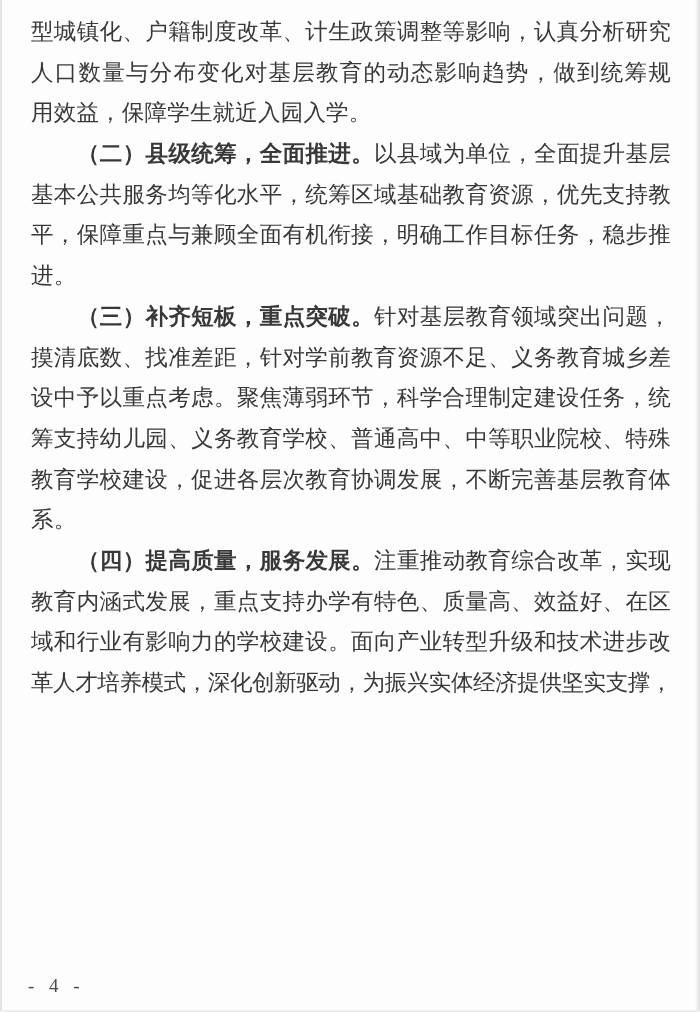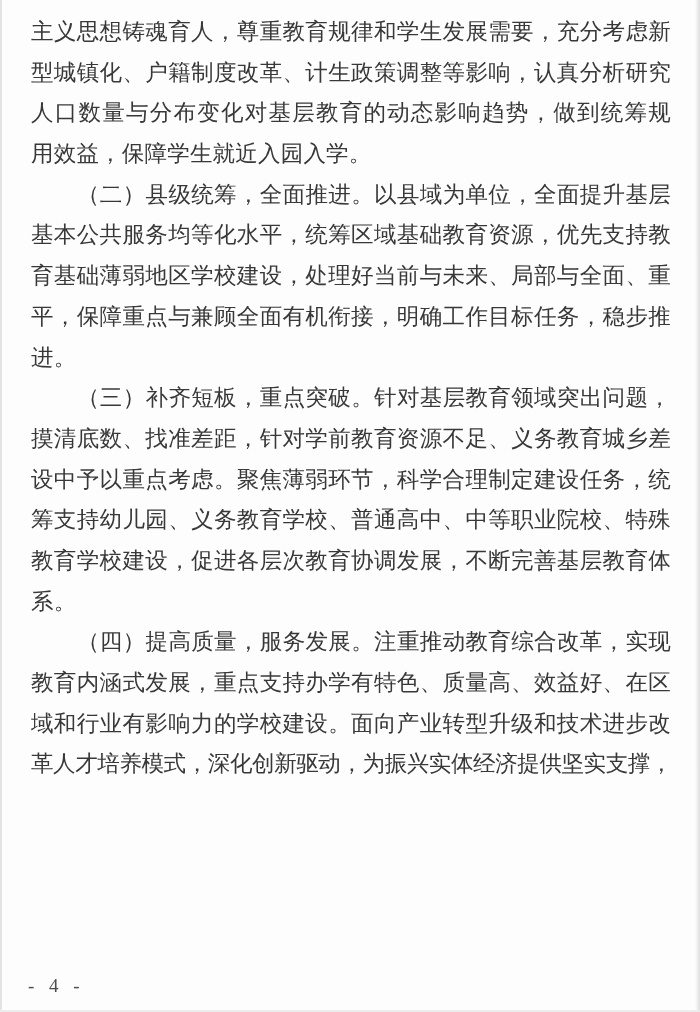--- a/index.html
+++ b/index.html
@@ -42,21 +42,21 @@
   }
   .line.last {
     text-align: center;
     text-align-last: left;
   }
   .line.indent { text-indent: 46px; }
   .line.tight {
     letter-spacing: -1.4px;
     white-space: nowrap;
   }
-  .lead { font-weight: normal; margin-top: 34px; }
+  .lead { font-weight: bold; margin-top: 34px; }
   .page-number {
     position: absolute;
     left: 28px;
     bottom: 15px;
     font-size: 19px;
     letter-spacing: 5px;
     color: #4c4c4c;
   }
 </style>
 </head>
@@ -64,32 +64,30 @@
 
 <div class="page">
 
   <div class="scan-edge-left"></div>
   <div class="scan-edge-right"></div>
   <div class="scan-edge-bottom"></div>
 
   <div class="text-block">
 
     <div class="para">
-      <div class="line">主义思想铸魂育人，尊重教育规律和学生发展需要，充分考虑新</div>
       <div class="line">型城镇化、户籍制度改革、计生政策调整等影响，认真分析研究</div>
       <div class="line">人口数量与分布变化对基层教育的动态影响趋势，做到统筹规</div>
       <div class="line last">用效益，保障学生就近入园入学。</div>
     </div>
 
     <div class="para">
       <div class="line indent">
         <span class="lead">（二）县级统筹，全面推进。</span><span>以县域为单位，全面提升基层</span>
       </div>
       <div class="line">基本公共服务均等化水平，统筹区域基础教育资源，优先支持教</div>
-      <div class="line">育基础薄弱地区学校建设，处理好当前与未来、局部与全面、重</div>
       <div class="line">平，保障重点与兼顾全面有机衔接，明确工作目标任务，稳步推</div>
       <div class="line last">进。</div>
     </div>
 
     <div class="para">
       <div class="line indent">
         <span class="lead">（三）补齐短板，重点突破。</span><span>针对基层教育领域突出问题，</span>
       </div>
       <div class="line">摸清底数、找准差距，针对学前教育资源不足、义务教育城乡差</div>
       <div class="line">设中予以重点考虑。聚焦薄弱环节，科学合理制定建设任务，统</div>

